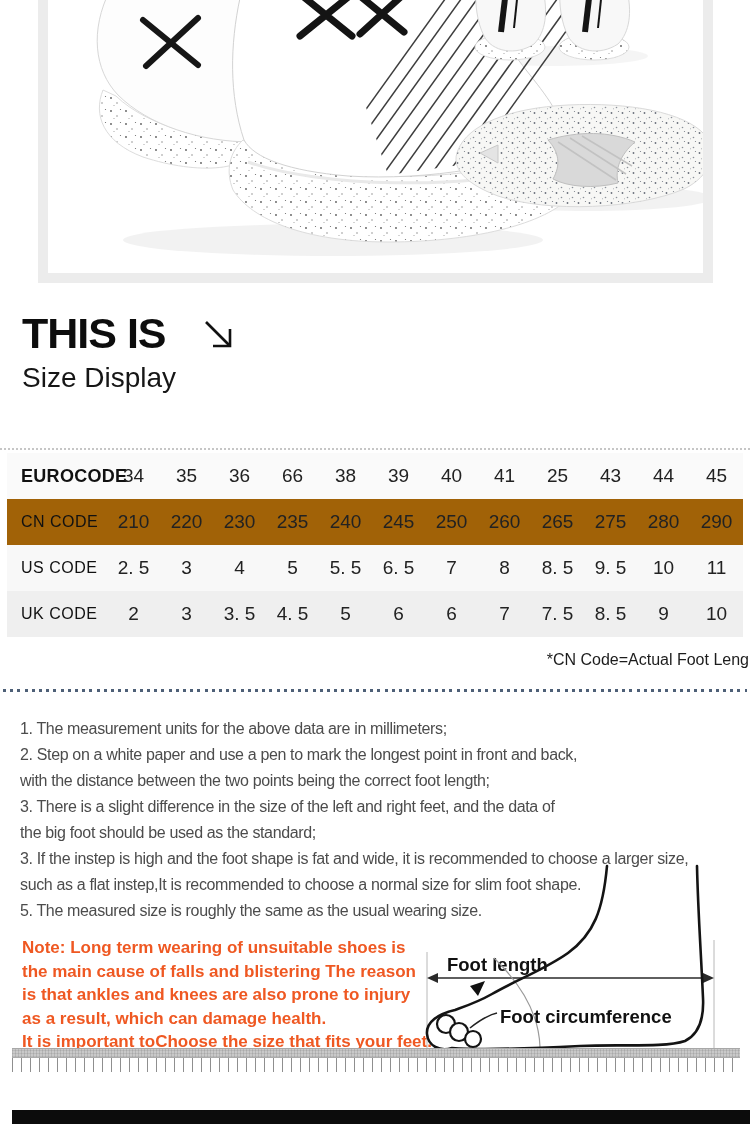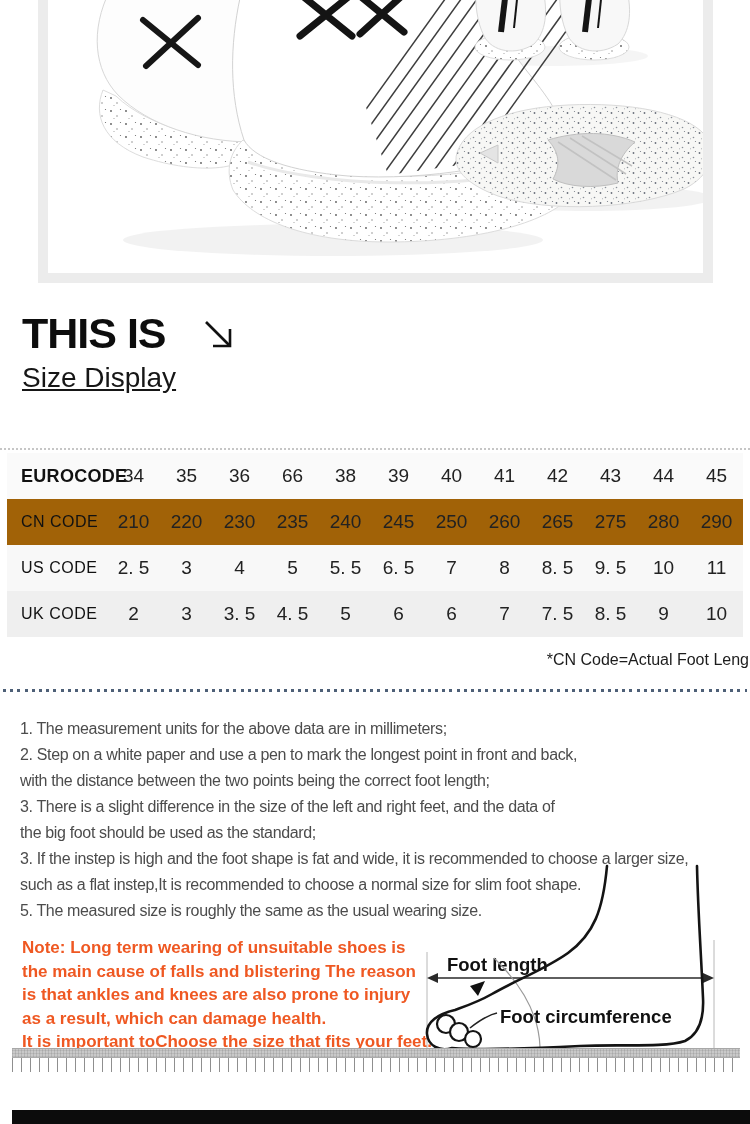--- a/index.html
+++ b/index.html
@@ -8,21 +8,21 @@
 
   
   .photo-frame{position:absolute;left:38px;top:-20px;width:675px;height:303px;
                border:10px solid #ececec;box-sizing:border-box;background:#fff;}
   .photo-frame svg{display:block;width:100%;height:100%;}
 
   
   .title-row{position:absolute;left:22px;top:312px;display:flex;align-items:flex-start;gap:34px;}
   .title-row h1{margin:0;font-size:43px;font-weight:700;letter-spacing:-1px;color:#0d0d0d;line-height:1;}
   .arrow-glyph{margin-top:4px;}
-  .subtitle{position:absolute;left:22px;top:362px;font-size:28px;color:#161616;text-decoration:underline;}
+  .subtitle{position:absolute;left:22px;top:362px;font-size:28px;color:#161616;}
 
   
   .size-table{position:absolute;left:0;top:448px;width:750px;border-top:2px dotted #c6c6c6;padding-top:3px;}
   .trow{display:flex;align-items:center;height:46px;margin:0 7px;}
   .trow:nth-child(1){background:#fafafa;}
   .trow:nth-child(2){background:#a16207;}
   .trow:nth-child(3){background:#f8f8f8;}
   .trow:nth-child(4){background:#efefef;}
   .tlabel{width:86px;padding-left:14px;font-size:16px;color:#111;letter-spacing:0.5px;white-space:nowrap;}
   .trow:first-child .tlabel{font-size:18px;font-weight:700;letter-spacing:0.3px;}
@@ -144,21 +144,21 @@
       <div class="trow">
         <div class="tlabel">EUROCODE</div>
         <div class="tcell">34</div>
         <div class="tcell">35</div>
         <div class="tcell">36</div>
         <div class="tcell">66</div>
         <div class="tcell">38</div>
         <div class="tcell">39</div>
         <div class="tcell">40</div>
         <div class="tcell">41</div>
-        <div class="tcell">42</div>
+        <div class="tcell">25</div>
         <div class="tcell">43</div>
         <div class="tcell">44</div>
         <div class="tcell">45</div>
       </div>
       <div class="trow">
         <div class="tlabel">CN CODE</div>
         <div class="tcell">210</div>
         <div class="tcell">220</div>
         <div class="tcell">230</div>
         <div class="tcell">235</div>

